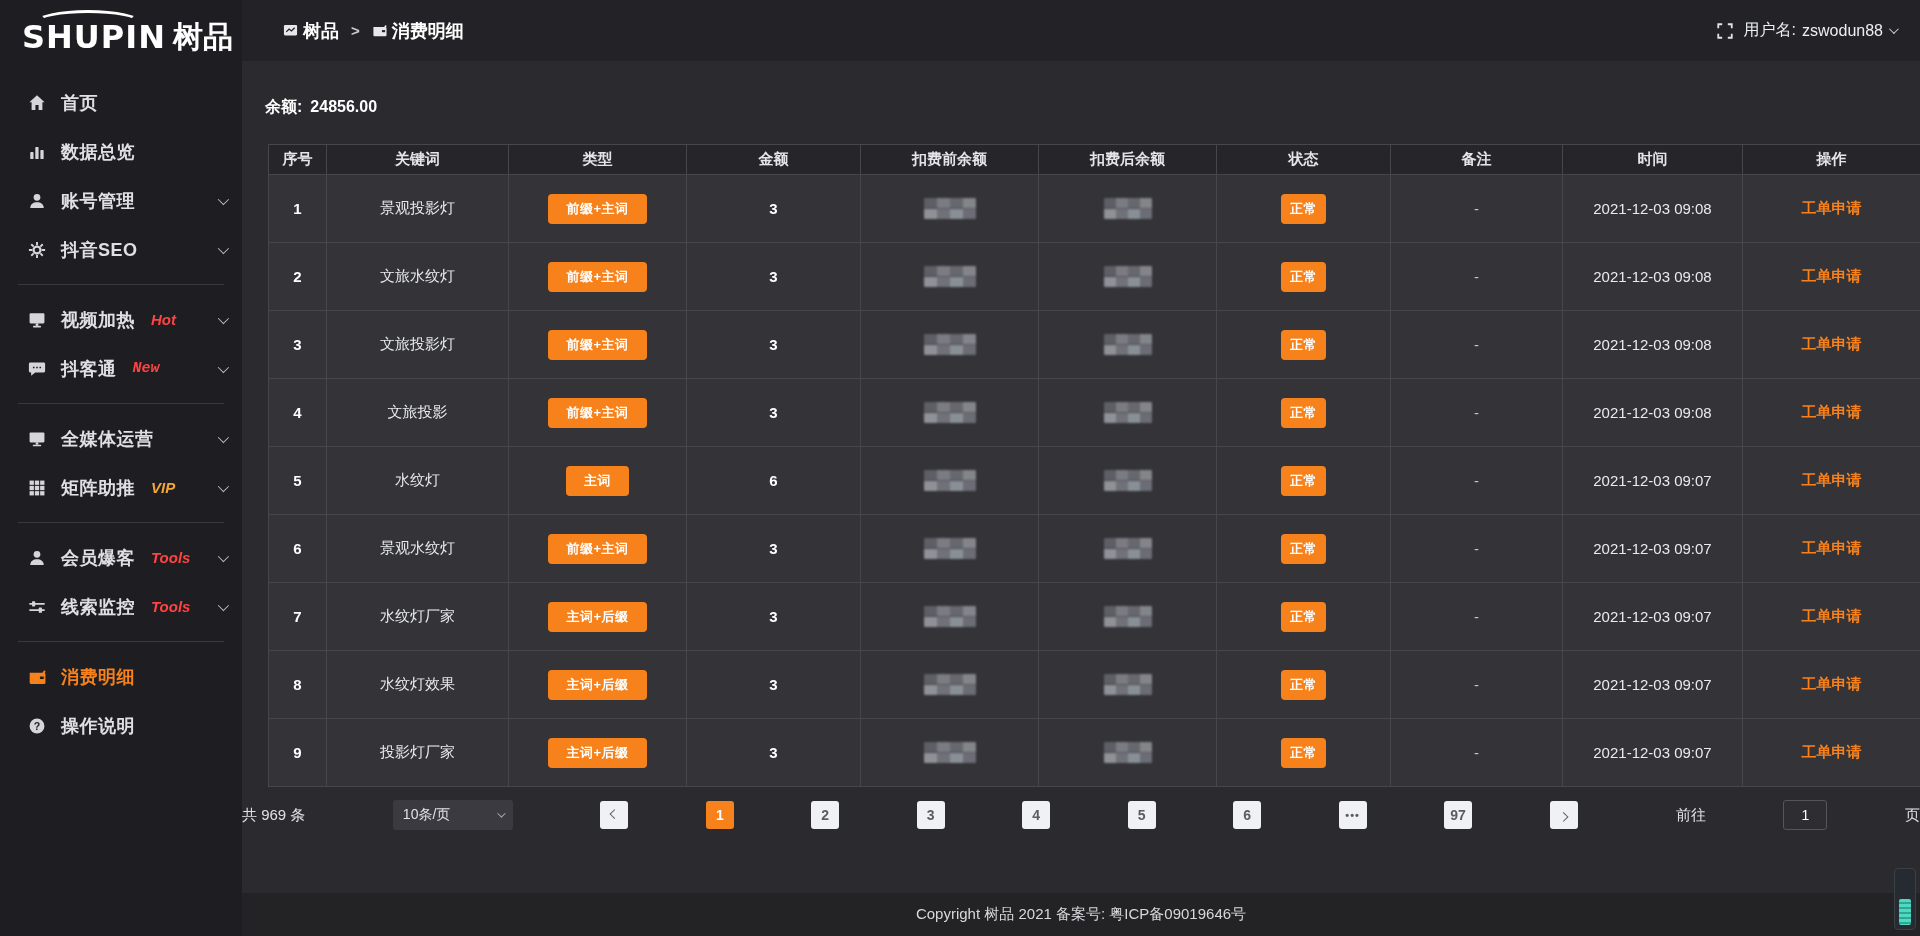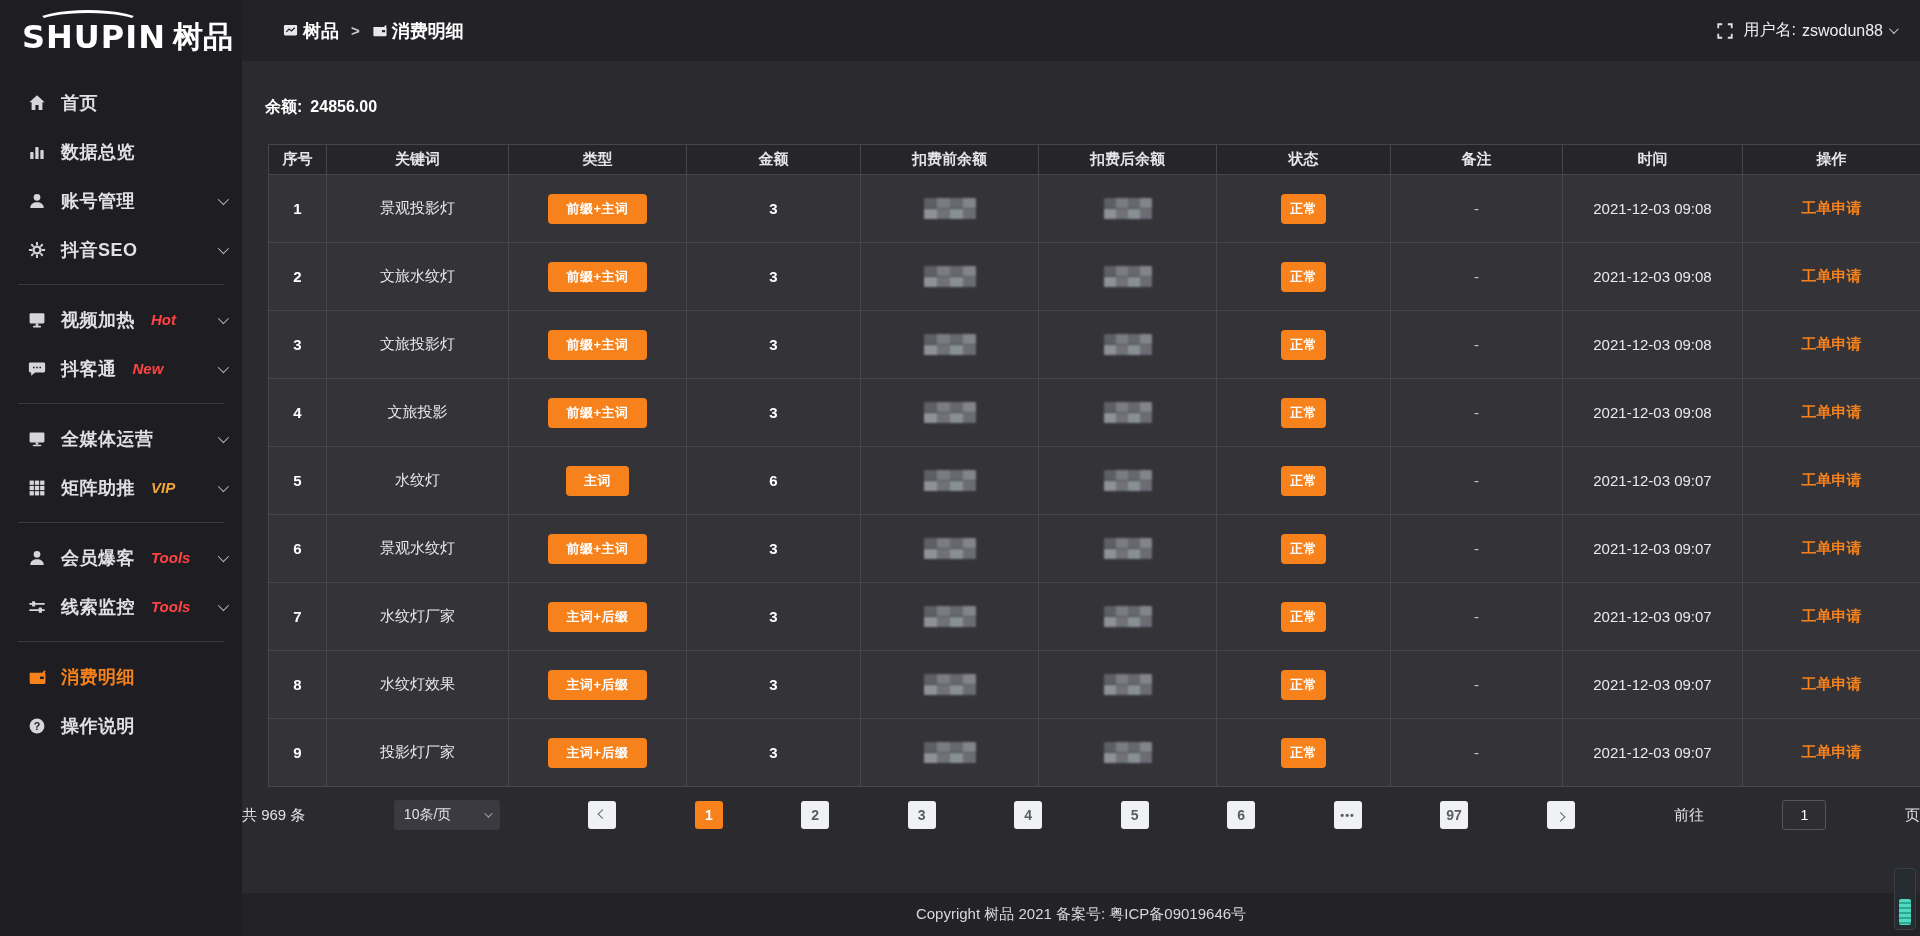--- a/index.html
+++ b/index.html
@@ -58,21 +58,21 @@
   .mosaic { width:52px; height:21px; margin:0 auto; border-radius:1px; filter:blur(1.1px); opacity:0.9;
     background-image:
       linear-gradient(to right,#63636a 0 25%,#83838b 25% 50%,#6d6d74 50% 75%,#8d8d94 75% 100%),
       linear-gradient(to right,#9b9ba3 0 25%,#787881 25% 50%,#929aa0 50% 75%,#73737c 75% 100%);
     background-size:100% 50%,100% 50%; background-position:top,bottom; background-repeat:no-repeat; }
   .mosaic.m2 { width:48px; }
 
   
   .pagination { display:flex; align-items:center; justify-content:space-between; margin-top:13px; gap:19px; }
   .pg-total { font-size:15px; color:#e0e0e3; margin-right:10px; }
-  .pg-size { display:inline-flex; align-items:center; justify-content:space-between; width:106px; height:30px;
+  .pg-size { display:inline-flex; align-items:center; justify-content:space-between; width:120px; height:30px;
     background:#3a3a40; border-radius:3px; padding:0 10px; font-size:14px; color:#e2e3e6; cursor:pointer; margin-right:10px; }
   .pg-size .caret { width:6px; height:6px; border-right:1.4px solid #a9a9ae; border-bottom:1.4px solid #a9a9ae; transform:rotate(45deg) translateY(-2px); }
   .pg-btn { min-width:28px; height:28px; background:#f0f1f3; border:none; border-radius:3px; font-size:14px; font-weight:600;
     color:#5a5c61; display:inline-flex; align-items:center; justify-content:center; cursor:pointer; font-family:inherit; }
   .pg-btn.active { background:#f7821c; color:#fff; }
   .pg-btn .chev { width:7px; height:7px; border-right:1.7px solid #5a5c61; border-bottom:1.7px solid #5a5c61; }
   .pg-btn .chev.left { transform:rotate(135deg) translate(-1px,1px); }
   .pg-btn .chev.right { transform:rotate(-45deg) translate(-1px,1px); }
   .pg-btn.ellipsis { letter-spacing:1px; font-size:11px; }
   .pg-goto-label { margin-left:21px; font-size:15px; color:#e0e0e3; }
@@ -153,21 +153,21 @@
           <i class="mi-caret"></i>
         </div>
         <div class="menu-item">
           <span class="mi-icon">
             <svg viewBox="0 0 16 16" fill="currentColor">
               <path d="M2 2.2h12c0.7 0 1.2 0.5 1.2 1.2v6.4c0 0.7-0.5 1.2-1.2 1.2H6.4L2.8 14v-3H2c-0.7 0-1.2-0.5-1.2-1.2V3.4c0-0.7 0.5-1.2 1.2-1.2z"></path>
               <path d="M4.4 6.7h1.4M7.3 6.7h1.4M10.2 6.7h1.4" stroke="#1e1e22" stroke-width="1.3"></path>
             </svg>
           </span>
           <span class="mi-label">抖客通</span>
-          <span class="mi-tag" style="color: rgb(255, 67, 67);">New</span>
+          <span class="mi-tag" style="color: rgb(255, 67, 67); font-family: Liberation Mono, monospace;">New</span>
           <i class="mi-caret"></i>
         </div>
         <div class="menu-divider"></div>
         <div class="menu-item">
           <span class="mi-icon">
             <svg viewBox="0 0 16 16" fill="currentColor">
               <rect x="1.4" y="2.2" width="13.2" height="8.8" rx="0.9"></rect>
               <rect x="6.8" y="11" width="2.4" height="2"></rect>
               <rect x="4.2" y="13" width="7.6" height="1.4" rx="0.7"></rect>
             </svg>

